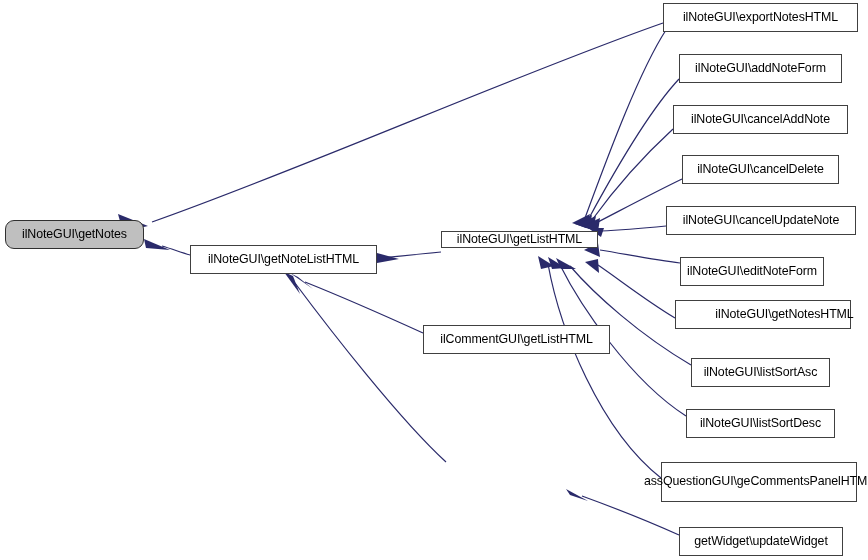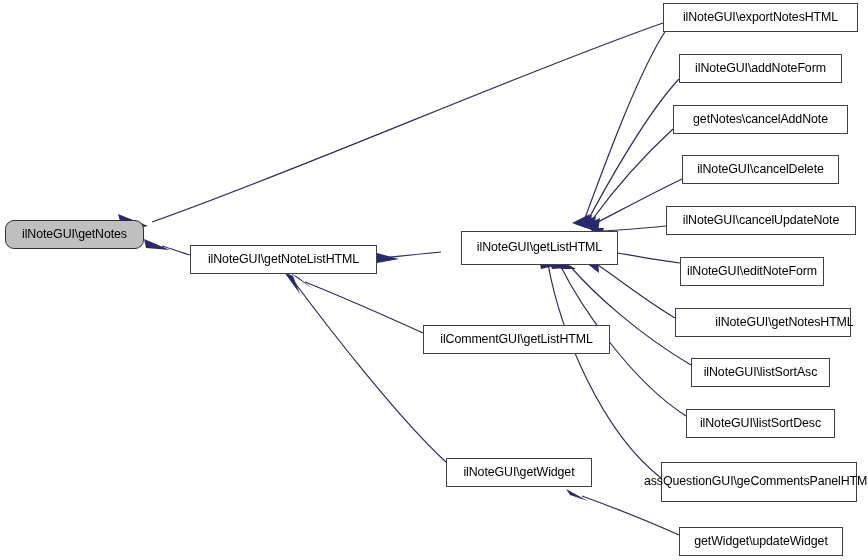--- a/index.html
+++ b/index.html
@@ -81,27 +81,26 @@
       <polygon points="556,258 576,269 561,269" fill="#2a2a6a"></polygon>
       <path d="M 686,416 C 630,380 580,305 560,265" fill="none" stroke="#2a2a6a" stroke-width="1.2"></path>
       <polygon points="548,257 566,268 552,269" fill="#2a2a6a"></polygon>
       <path d="M 661,478 C 600,430 560,330 548,264" fill="none" stroke="#2a2a6a" stroke-width="1.2"></path>
       <polygon points="538,256 554,266 541,269" fill="#2a2a6a"></polygon>
       <path d="M 679,535 C 650,522 615,508 582,496" fill="none" stroke="#2a2a6a" stroke-width="1.2"></path>
       <polygon points="566,489 588,501 570,495" fill="#2a2a6a"></polygon>
     </svg>
 <div class="node current" style="left: 5px; top: 220px; width: 139px; height: 29px; border-radius: 9px;"><span class="node-label">ilNoteGUI\getNotes</span></div>
     <div class="node" style="left: 190px; top: 245px; width: 187px; height: 29px;"><span class="node-label">ilNoteGUI\getNoteListHTML</span></div>
-    <div class="node" style="left: 441px; top: 231px; width: 157px; height: 34px; margin-left: 20px;"><span class="node-label">ilNoteGUI\getListHTML</span></div>
+    <div class="node" style="left: 441px; top: 231px; width: 157px; height: 17px;"><span class="node-label">ilNoteGUI\getListHTML</span></div>
     <div class="node" style="left: 423px; top: 325px; width: 187px; height: 29px;"><span class="node-label">ilCommentGUI\getListHTML</span></div>
-    <div class="node" style="left: 446px; top: 458px; width: 146px; height: 29px;"><span class="node-label">ilNoteGUI\getWidget</span></div>
     <div class="node" style="left: 663px; top: 3px; width: 195px; height: 29px;"><span class="node-label">ilNoteGUI\exportNotesHTML</span></div>
     <div class="node" style="left: 679px; top: 54px; width: 163px; height: 29px;"><span class="node-label">ilNoteGUI\addNoteForm</span></div>
-    <div class="node" style="left: 673px; top: 105px; width: 175px; height: 29px;"><span class="node-label">getNotes\cancelAddNote</span></div>
+    <div class="node" style="left: 673px; top: 105px; width: 175px; height: 29px;"><span class="node-label">ilNoteGUI\cancelAddNote</span></div>
     <div class="node" style="left: 682px; top: 155px; width: 157px; height: 29px;"><span class="node-label">ilNoteGUI\cancelDelete</span></div>
     <div class="node" style="left: 666px; top: 206px; width: 190px; height: 29px;"><span class="node-label">ilNoteGUI\cancelUpdateNote</span></div>
     <div class="node" style="left: 680px; top: 257px; width: 144px; height: 29px;"><span class="node-label">ilNoteGUI\editNoteForm</span></div>
-    <div class="node" style="left: 675px; top: 308px; width: 176px; height: 29px; padding-left: 43px;"><span class="node-label">ilNoteGUI\getNotesHTML</span></div>
+    <div class="node" style="left: 675px; top: 300px; width: 176px; height: 29px; padding-left: 43px;"><span class="node-label">ilNoteGUI\getNotesHTML</span></div>
     <div class="node" style="left: 691px; top: 358px; width: 139px; height: 29px;"><span class="node-label">ilNoteGUI\listSortAsc</span></div>
     <div class="node" style="left: 686px; top: 409px; width: 149px; height: 29px;"><span class="node-label">ilNoteGUI\listSortDesc</span></div>
     <div class="node" style="left: 661px; top: 462px; width: 196px; height: 40px;"><span class="node-label">assQuestionGUI\geCommentsPanelHTML</span></div>
     <div class="node" style="left: 679px; top: 527px; width: 164px; height: 29px;"><span class="node-label">getWidget\updateWidget</span></div>
   </div>
 
 </body></html>

